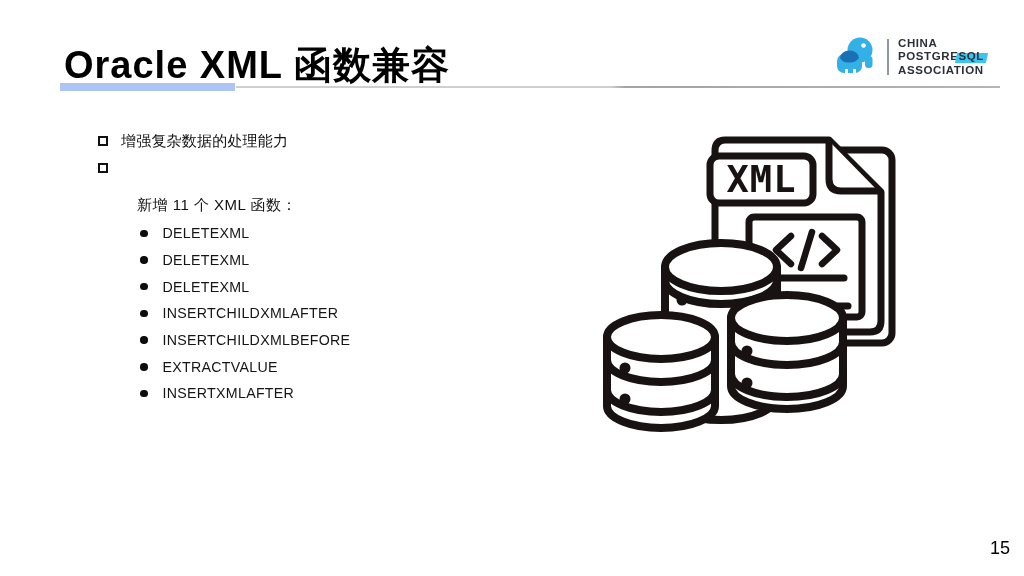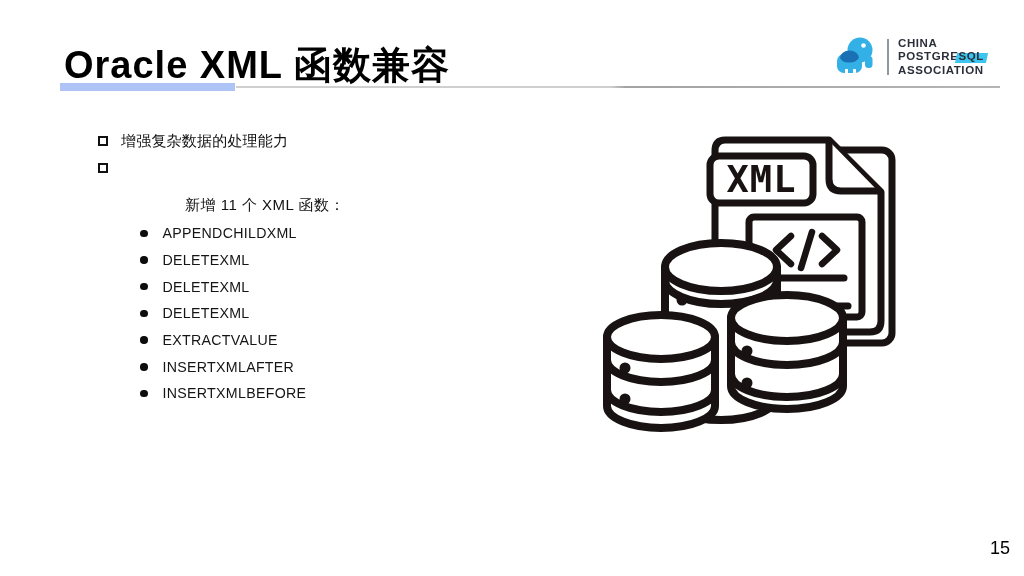--- a/index.html
+++ b/index.html
@@ -38,21 +38,21 @@
   
   .check-list { left:98px; top:128px; }
   .check-row { display:flex; align-items:center; height:27px; }
   .check-box {
     width:10px; height:10px; border:2.4px solid #111; margin-right:13px;
     flex:0 0 auto; margin-top:-1px;
   }
   .check-row .txt { font-size:15px; color:#101010; letter-spacing:0.2px; white-space:nowrap;text-align:center; }
 
   
-  .intro { left:137px; top:196px; font-size:15px; color:#101010; letter-spacing:0.5px; white-space:nowrap;margin-left:48px; }
+  .intro { left:137px; top:196px; font-size:15px; color:#101010; letter-spacing:0.5px; white-space:nowrap; }
 
   
   .fn-list { left:140px; top:220px; }
   .fn-row { display:flex; align-items:center; height:26.7px; }
   .fn-dot { width:7.5px; height:7.5px; border-radius:50%; background:#0d0d0d; margin-right:15px; flex:0 0 auto; }
   .fn-row .txt { font-size:14.2px; color:#151515; letter-spacing:0.3px; white-space:nowrap; }
 
   
   .illus { left:580px; top:120px; width:340px; height:340px; }
 
@@ -93,58 +93,58 @@
 
     <div class="check-row">
       <span class="check-box"></span>
     </div>
   </div>
 
 <div class="abs intro">新增 11 个 XML 函数：</div>
 
 <div class="abs fn-list">
 
-    <div class="fn-row">
-      <span class="fn-dot"></span>
-      <span class="txt">APPENDCHILDXML</span>
-    </div>
 
     <div class="fn-row">
       <span class="fn-dot"></span>
       <span class="txt">DELETEXML</span>
     </div>
 
     <div class="fn-row">
       <span class="fn-dot"></span>
       <span class="txt">DELETEXML</span>
     </div>
 
     <div class="fn-row">
       <span class="fn-dot"></span>
       <span class="txt">DELETEXML</span>
     </div>
 
 
 
+    <div class="fn-row">
+      <span class="fn-dot"></span>
+      <span class="txt">INSERTCHILDXMLAFTER</span>
+    </div>
 
+    <div class="fn-row">
+      <span class="fn-dot"></span>
+      <span class="txt">INSERTCHILDXMLBEFORE</span>
+    </div>
 
     <div class="fn-row">
       <span class="fn-dot"></span>
       <span class="txt">EXTRACTVALUE</span>
     </div>
 
     <div class="fn-row">
       <span class="fn-dot"></span>
       <span class="txt">INSERTXMLAFTER</span>
     </div>
 
-    <div class="fn-row">
-      <span class="fn-dot"></span>
-      <span class="txt">INSERTXMLBEFORE</span>
-    </div>
   </div>
 
 <svg class="abs illus" viewBox="580 120 340 340" fill="none" stroke="#181212" stroke-width="7" stroke-linejoin="round" stroke-linecap="round" aria-hidden="true">
 
   <rect x="723" y="150" width="169" height="193" rx="10" fill="#ffffff"></rect>
 
   <path d="M 725 140 H 829 L 881 192 V 321 Q 881 332 870 332 H 726 Q 715 332 715 321 V 151 Q 715 140 725 140 Z" fill="#ffffff"></path>
 
   <path d="M 829 141 V 179 Q 829 191 841 191 H 878" fill="#ffffff"></path>
 

